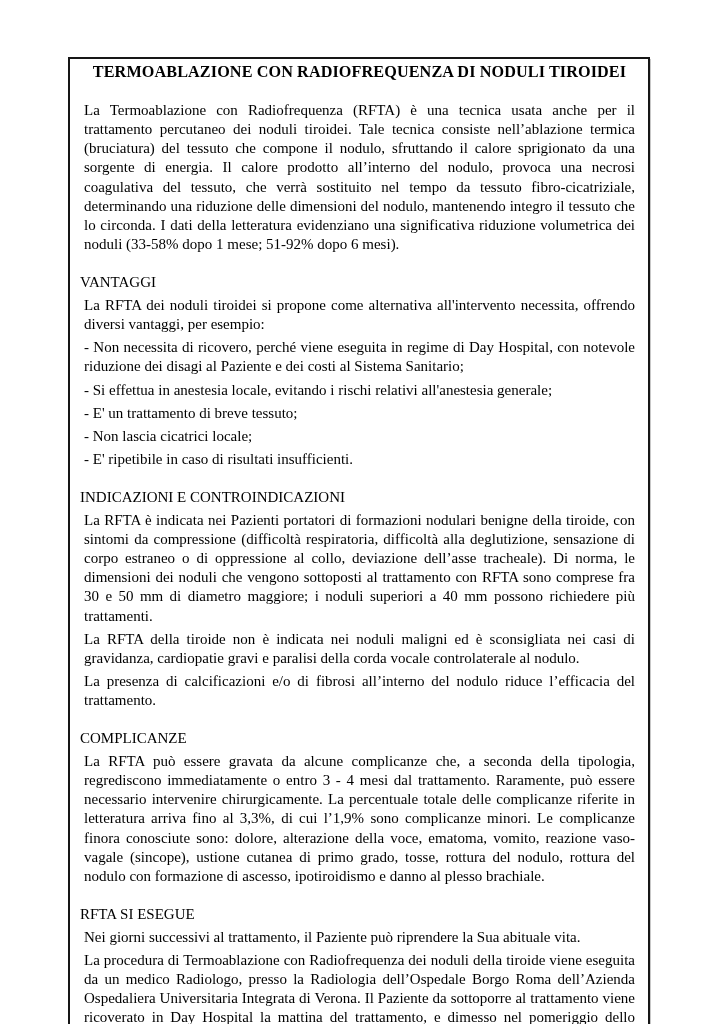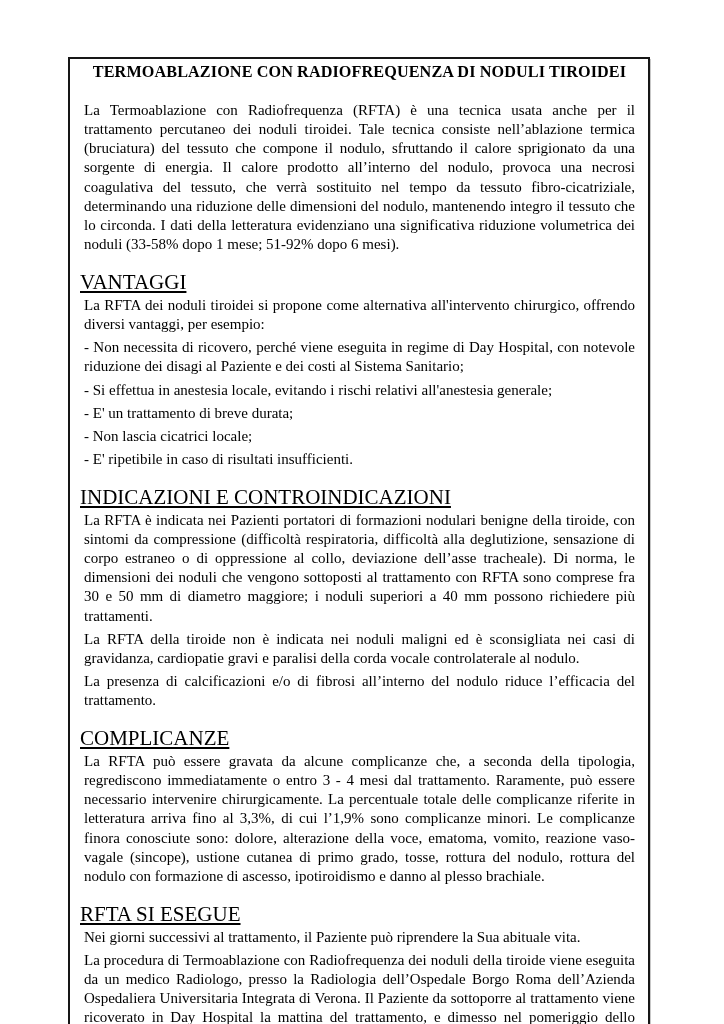--- a/index.html
+++ b/index.html
@@ -41,42 +41,41 @@
     margin: 4px;
     font-size: 15px;
     line-height: 19.1px;
     text-align: justify;
     text-justify: inter-word;
   }
   .section {
     margin-top: 19.1px;
   }
   .section-heading {
-    font-size: 21px;
+    font-size: 15px;
     line-height: 19.1px;
-    text-decoration: underline;
     text-underline-offset: 2px;
   }
 </style>
 </head>
 <body>
 
 <div class="page">
   <div class="doc-box">
 
     <h1 class="doc-title">TERMOABLAZIONE CON RADIOFREQUENZA DI NODULI TIROIDEI</h1>
 
     <p class="para">La Termoablazione con Radiofrequenza (RFTA) è una tecnica usata anche per il trattamento percutaneo dei noduli tiroidei. Tale tecnica consiste nell’ablazione termica (bruciatura) del tessuto che compone il nodulo, sfruttando il calore sprigionato da una sorgente di energia. Il calore prodotto all’interno del nodulo, provoca una necrosi coagulativa del tessuto, che verrà sostituito nel tempo da tessuto fibro-cicatriziale, determinando una riduzione delle dimensioni del nodulo, mantenendo integro il tessuto che lo circonda. I dati della letteratura evidenziano una significativa riduzione volumetrica dei noduli (33-58% dopo 1 mese; 51-92% dopo 6 mesi).</p>
 
     <div class="section">
       <div class="section-heading">VANTAGGI</div>
-      <p class="para">La RFTA dei noduli tiroidei si propone come alternativa all'intervento chirurgico, offrendo diversi vantaggi, per esempio:</p>
+      <p class="para">La RFTA dei noduli tiroidei si propone come alternativa all'intervento necessita, offrendo diversi vantaggi, per esempio:</p>
       <p class="para">- Non necessita di ricovero, perché viene eseguita in regime di Day Hospital, con notevole riduzione dei disagi al Paziente e dei costi al Sistema Sanitario;</p>
       <p class="para">- Si effettua in anestesia locale, evitando i rischi relativi all'anestesia generale;</p>
-      <p class="para">- E' un trattamento di breve durata;</p>
+      <p class="para">- E' un trattamento di breve tessuto;</p>
       <p class="para">- Non lascia cicatrici locale;</p>
       <p class="para">- E' ripetibile in caso di risultati insufficienti.</p>
     </div>
 
     <div class="section">
       <div class="section-heading">INDICAZIONI E CONTROINDICAZIONI</div>
       <p class="para">La RFTA è indicata nei Pazienti portatori di formazioni nodulari benigne della tiroide, con sintomi da compressione (difficoltà respiratoria, difficoltà alla deglutizione, sensazione di corpo estraneo o di oppressione al collo, deviazione dell’asse tracheale). Di norma, le dimensioni dei noduli che vengono sottoposti al trattamento con RFTA sono comprese fra 30 e 50 mm di diametro maggiore; i noduli superiori a 40 mm possono richiedere più trattamenti.</p>
       <p class="para">La RFTA della tiroide non è indicata nei noduli maligni ed è sconsigliata nei casi di gravidanza, cardiopatie gravi e paralisi della corda vocale controlaterale al nodulo.</p>
       <p class="para">La presenza di calcificazioni e/o di fibrosi all’interno del nodulo riduce l’efficacia del trattamento.</p>
     </div>

